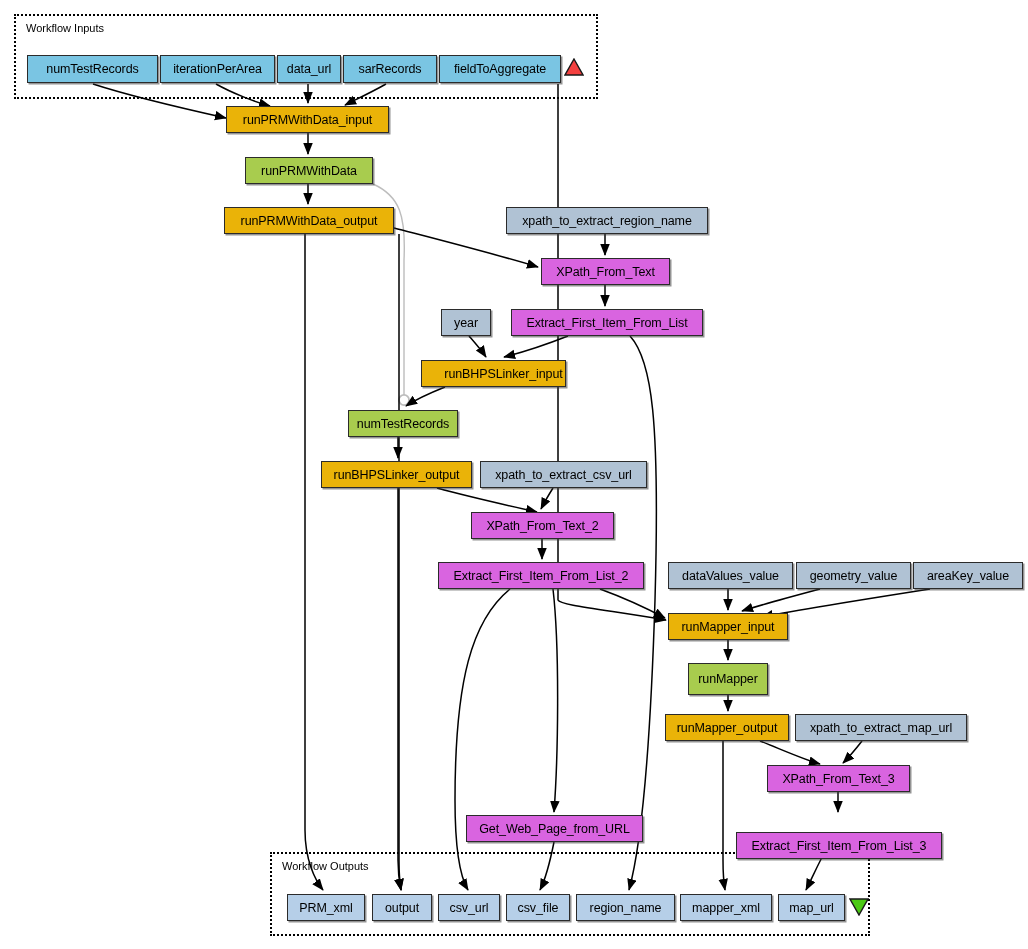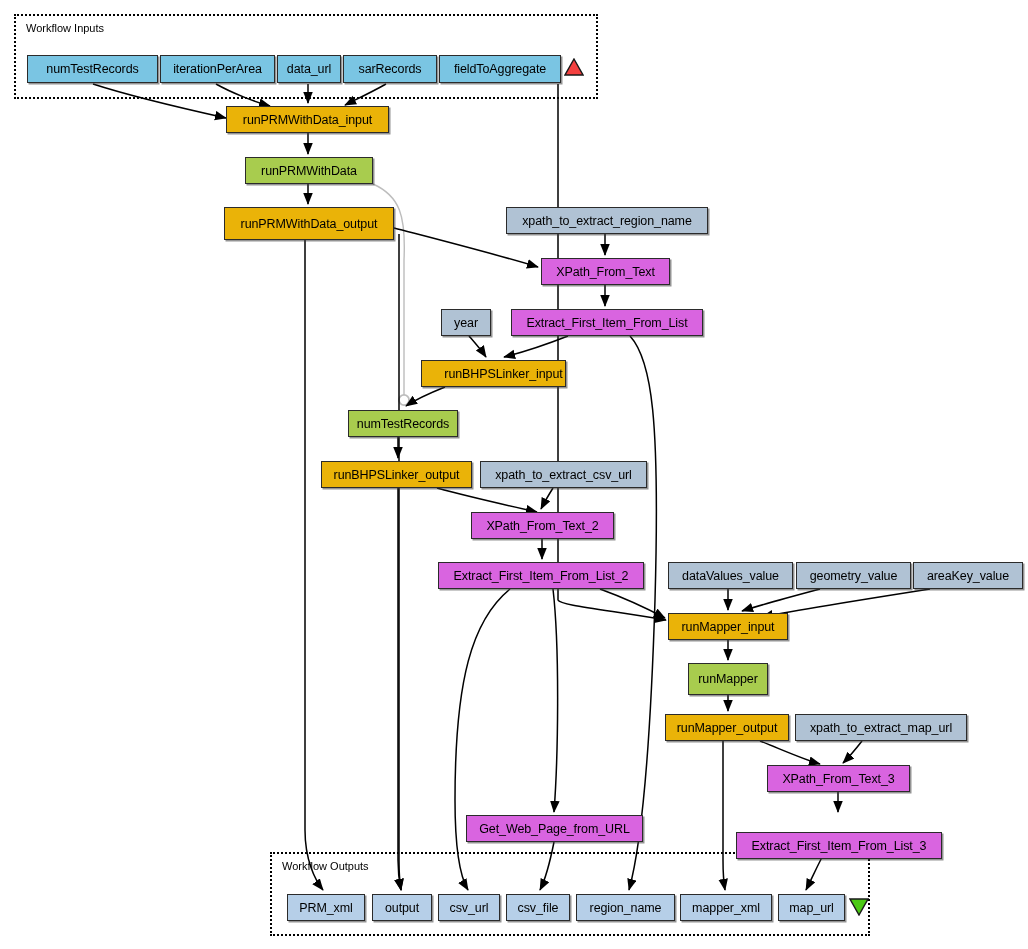--- a/index.html
+++ b/index.html
@@ -91,21 +91,21 @@
       <div class="group-label" style="left: 282px; top: 860px;">Workflow Outputs</div>
     </div>
   <div id="nodes">
       <div class="node n-input" style="left: 27px; top: 55px; width: 131px; height: 28px;">numTestRecords</div>
       <div class="node n-input" style="left: 160px; top: 55px; width: 115px; height: 28px;">iterationPerArea</div>
       <div class="node n-input" style="left: 277px; top: 55px; width: 64px; height: 28px;">data_url</div>
       <div class="node n-input" style="left: 343px; top: 55px; width: 94px; height: 28px;">sarRecords</div>
       <div class="node n-input" style="left: 439px; top: 55px; width: 122px; height: 28px;">fieldToAggregate</div>
       <div class="node n-port" style="left: 226px; top: 106px; width: 163px; height: 27px;">runPRMWithData_input</div>
       <div class="node n-proc" style="left: 245px; top: 157px; width: 128px; height: 27px;">runPRMWithData</div>
-      <div class="node n-port" style="left: 224px; top: 207px; width: 170px; height: 33px;">runPRMWithData_output</div>
+      <div class="node n-port" style="left: 224px; top: 207px; width: 170px; height: 27px;">runPRMWithData_output</div>
       <div class="node n-const" style="left: 506px; top: 207px; width: 202px; height: 27px;">xpath_to_extract_region_name</div>
       <div class="node n-serv" style="left: 541px; top: 258px; width: 129px; height: 27px;">XPath_From_Text</div>
       <div class="node n-serv" style="left: 511px; top: 309px; width: 192px; height: 27px;">Extract_First_Item_From_List</div>
       <div class="node n-const" style="left: 441px; top: 309px; width: 50px; height: 27px;">year</div>
       <div class="node n-port" style="left: 421px; top: 360px; width: 145px; height: 27px; padding-left: 20px;">runBHPSLinker_input</div>
       <div class="node n-proc" style="left: 348px; top: 410px; width: 110px; height: 27px;">numTestRecords</div>
       <div class="node n-port" style="left: 321px; top: 461px; width: 151px; height: 27px;">runBHPSLinker_output</div>
       <div class="node n-const" style="left: 480px; top: 461px; width: 167px; height: 27px;">xpath_to_extract_csv_url</div>
       <div class="node n-serv" style="left: 471px; top: 512px; width: 143px; height: 27px;">XPath_From_Text_2</div>
       <div class="node n-serv" style="left: 438px; top: 562px; width: 206px; height: 27px;">Extract_First_Item_From_List_2</div>

